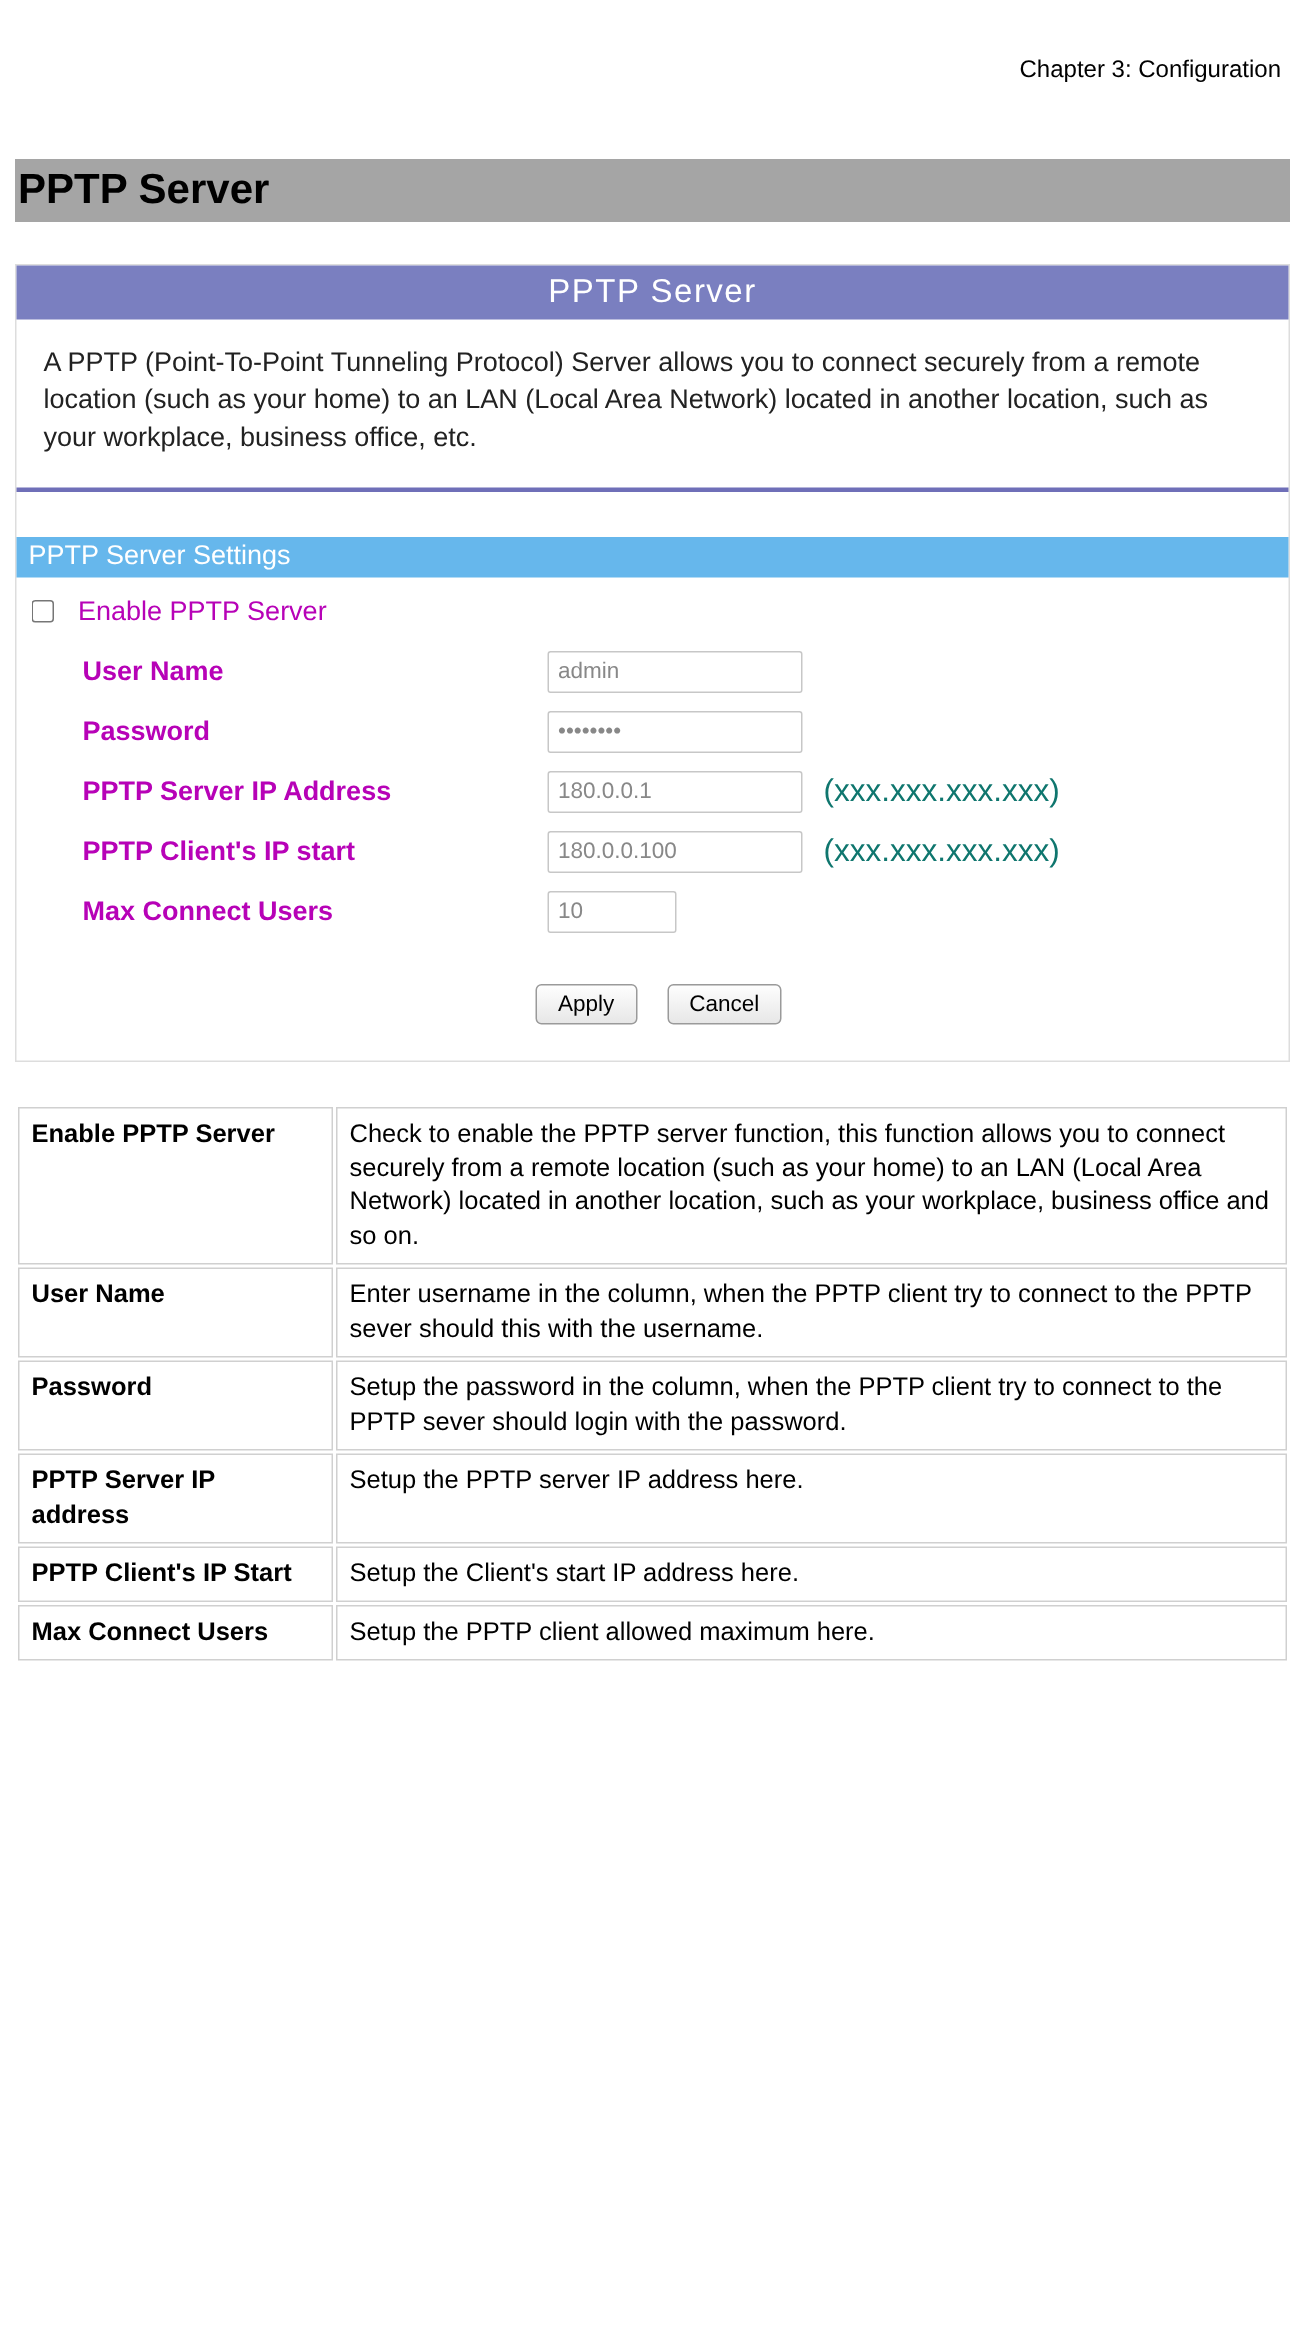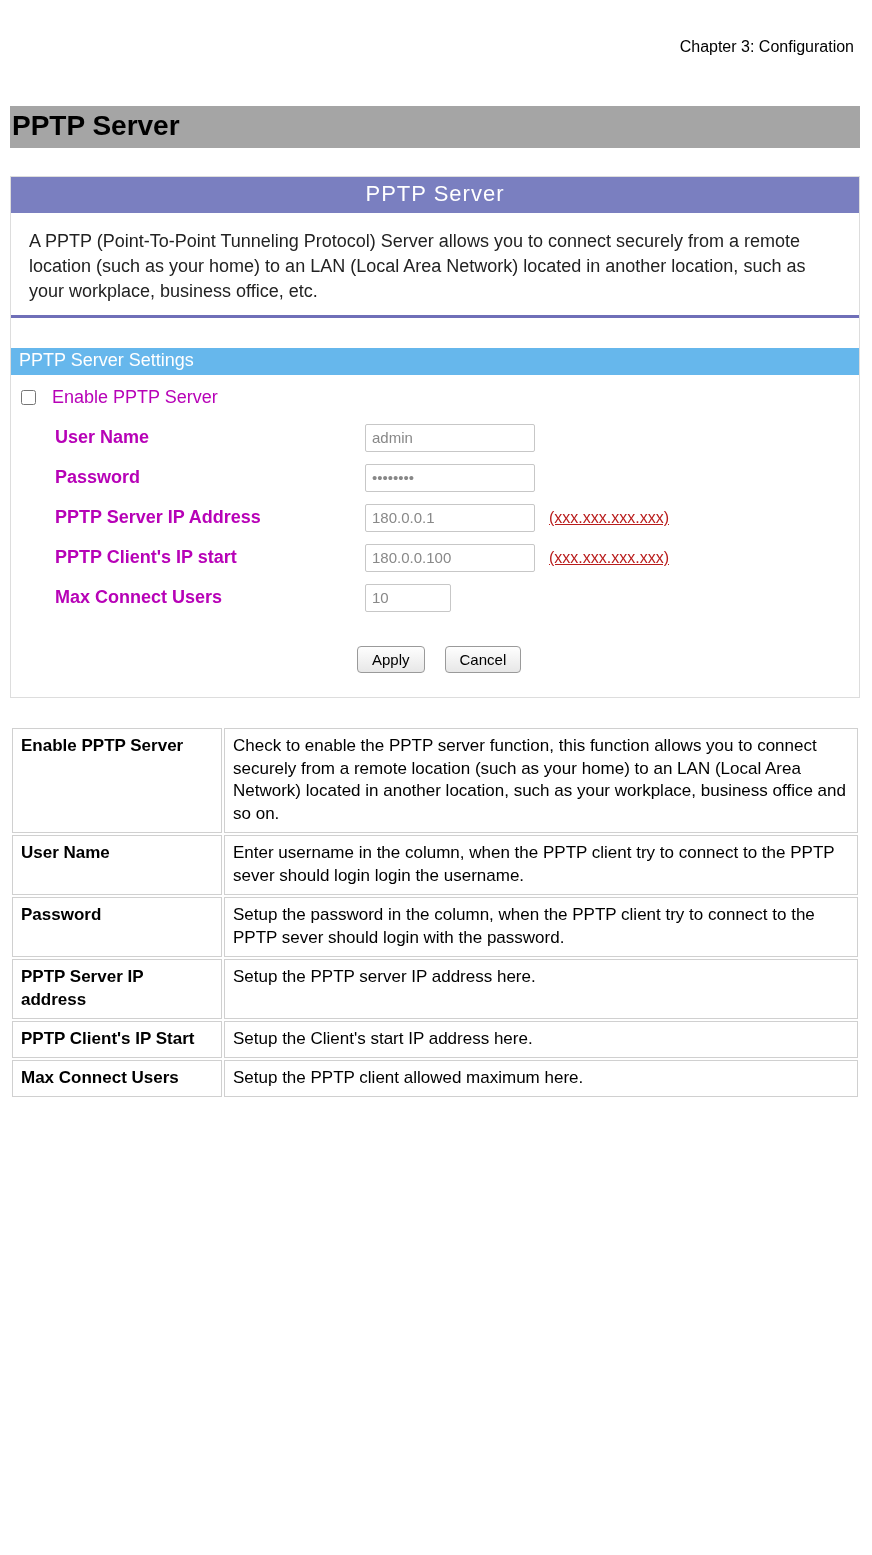--- a/index.html
+++ b/index.html
@@ -37,21 +37,21 @@
   .panel-title {
     background: #7a7fc0;
     color: #fff;
     text-align: center;
     font-size: 22px;
     padding: 4px 0 6px 0;
     font-family: "Comic Sans MS", "Segoe UI", sans-serif;
     letter-spacing: 1px;
   }
   .panel-desc {
-    padding: 16px 18px 10px 18px;
+    padding: 16px 18px 20px 18px;
     font-size: 18px;
     line-height: 1.4;
     color: #222;
     border-bottom: 3px solid #6f6fb8;
   }
   .settings-block { margin-top: 30px; }
   .settings-bar {
     background: #66b7ec;
     color: #fff;
     font-family: "Comic Sans MS", "Segoe UI", sans-serif;
@@ -92,24 +92,23 @@
     height: 28px;
     border: 1px solid #c7c7c7;
     border-radius: 2px;
     font-size: 15px;
     color: #888;
     padding: 0 6px;
     background: #fff;
   }
   .text-input.narrow { width: 86px; }
   .hint {
-    font-size: 16px;
-    color: #b91c1c;
+    font-size: 21px;
+    color: #0f766e;
     padding-left: 4px;
-    text-decoration: underline;
   }
   .btn-row {
     display: flex;
     gap: 20px;
     padding: 28px 0 0 344px;
   }
   .btn {
     border: 1px solid #9a9a9a;
     background: linear-gradient(#fefefe, #e7e7e7);
     border-radius: 4px;
@@ -199,21 +198,21 @@
   </div>
 
   <table class="desc-table">
     <tbody>
         <tr>
           <td class="term">Enable PPTP Server</td>
           <td>Check to enable the PPTP server function, this function allows you to connect securely from a remote location (such as your home) to an LAN (Local Area Network) located in another location, such as your workplace, business office and so on.</td>
         </tr>
     <tr>
           <td class="term">User Name</td>
-          <td>Enter username in the column, when the PPTP client try to connect to the PPTP sever should login login the username.</td>
+          <td>Enter username in the column, when the PPTP client try to connect to the PPTP sever should this with the username.</td>
         </tr>
     <tr>
           <td class="term">Password</td>
           <td>Setup the password in the column, when the PPTP client try to connect to the PPTP sever should login with the password.</td>
         </tr>
     <tr>
           <td class="term">PPTP Server IP address</td>
           <td>Setup the PPTP server IP address here.</td>
         </tr>
     <tr>

